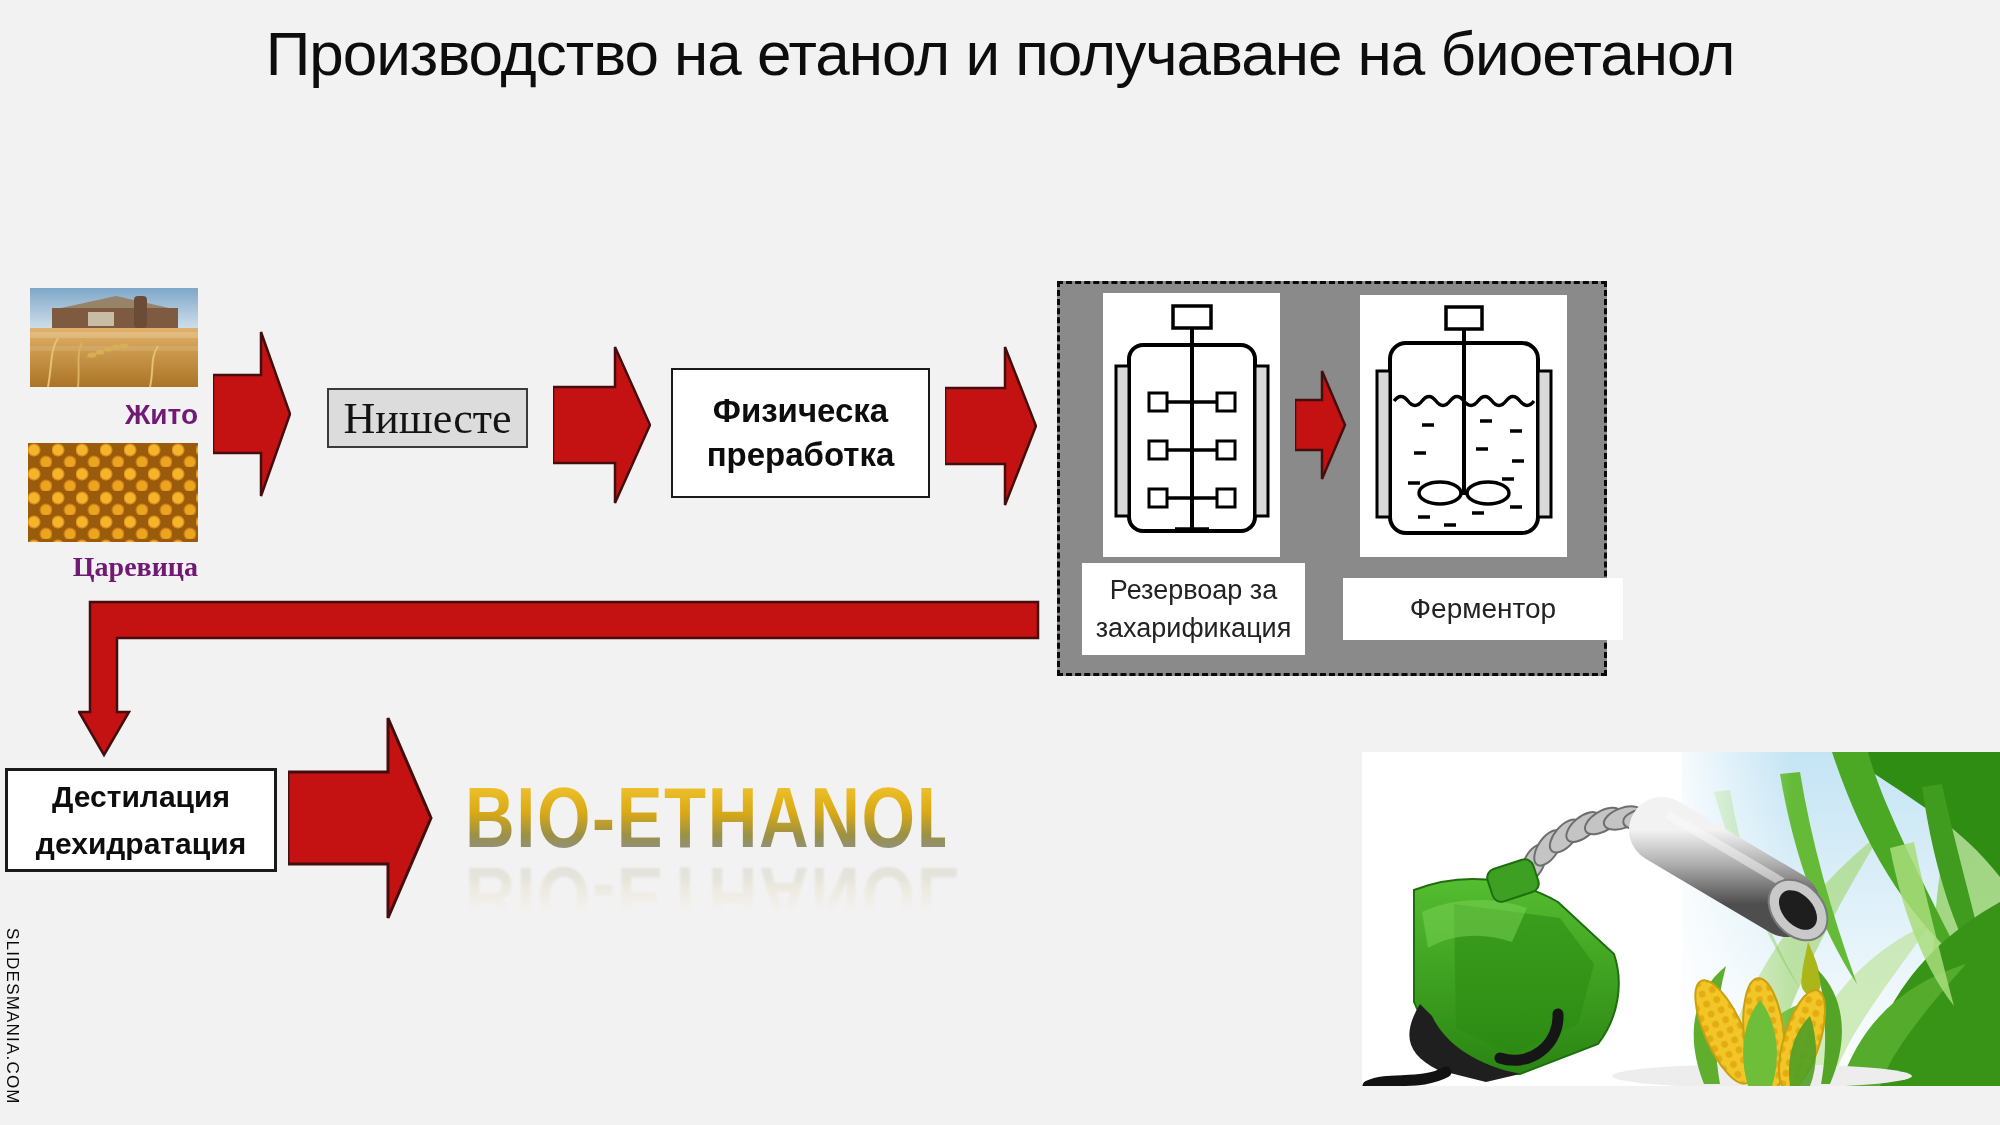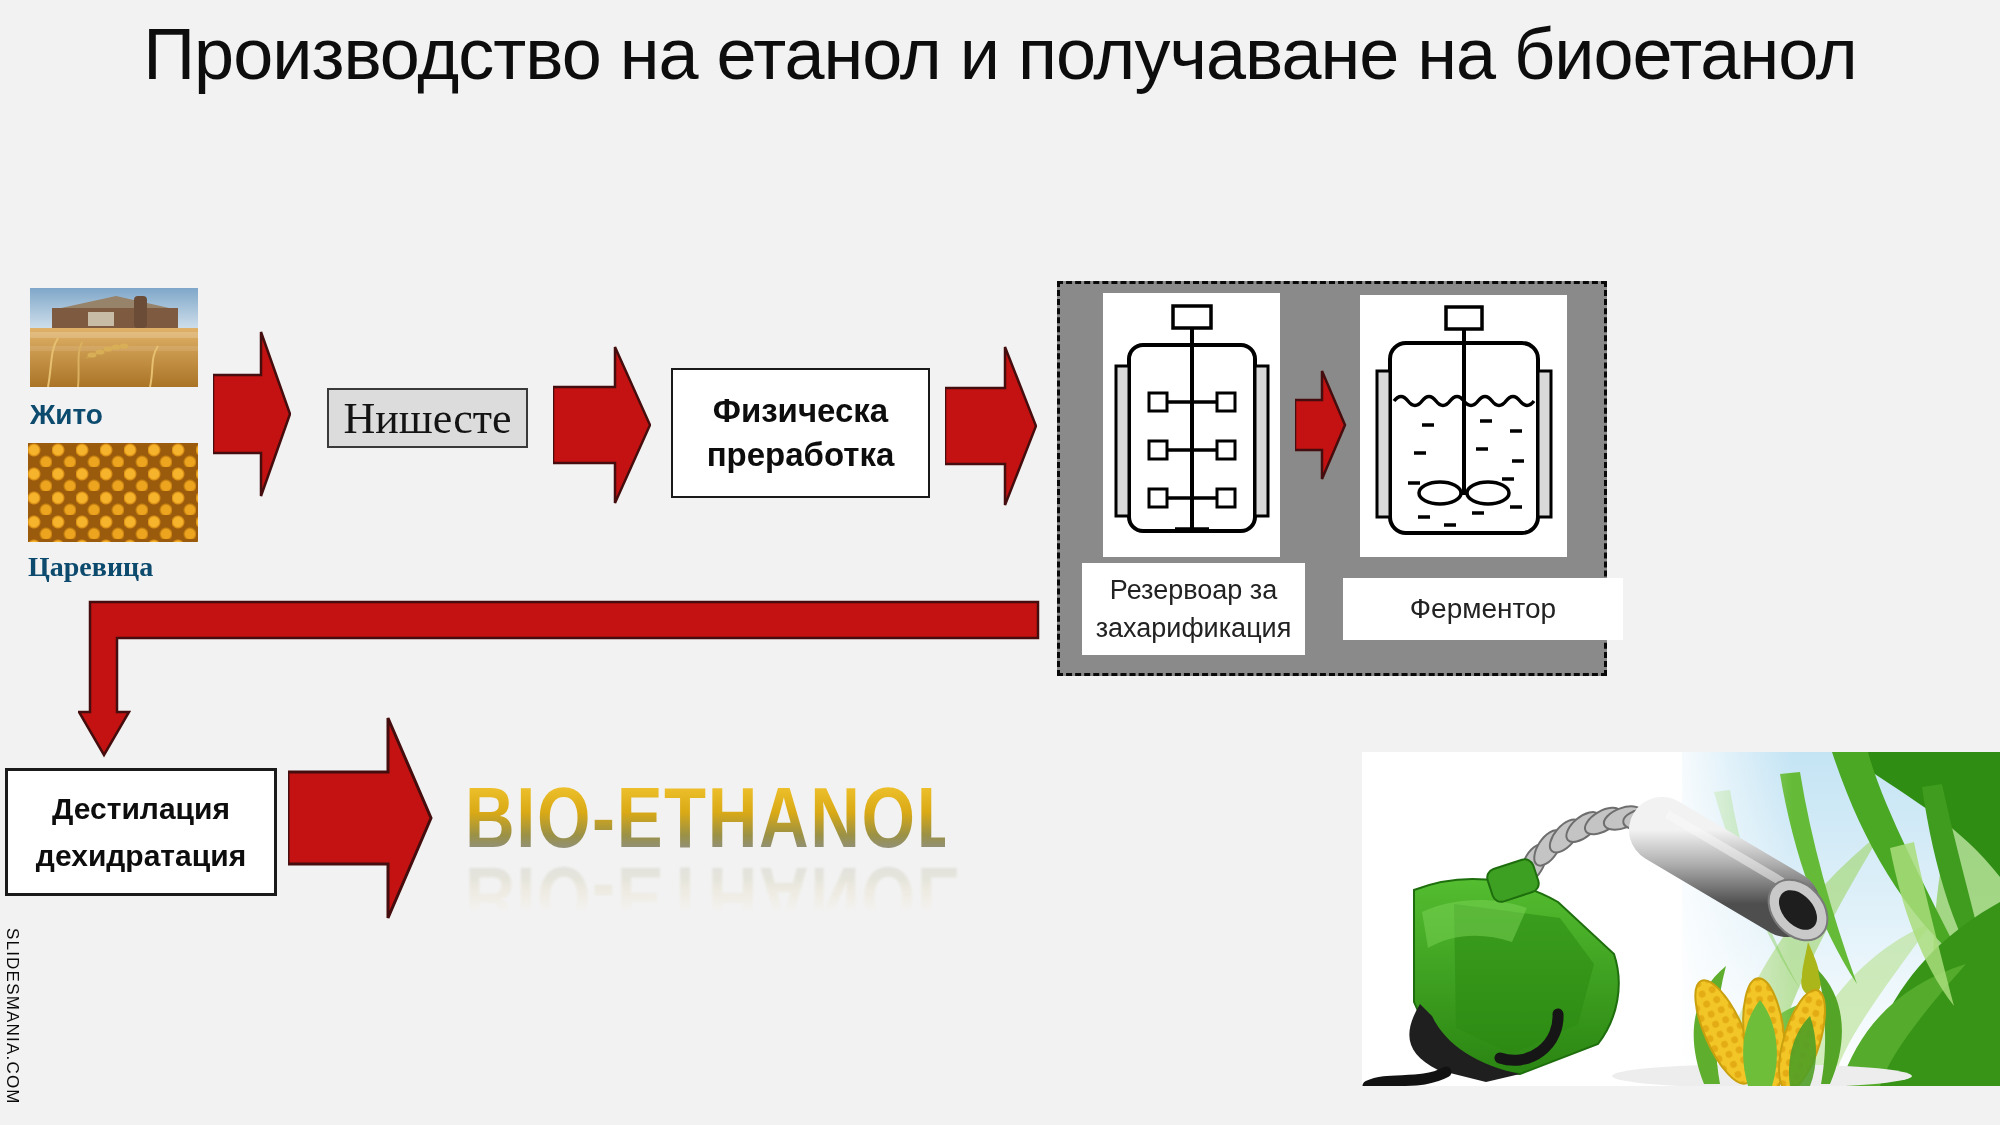--- a/index.html
+++ b/index.html
@@ -1,38 +1,38 @@
 <!DOCTYPE html>
 <html><head>
 <meta charset="utf-8">
 <style>
   html,body{margin:0;padding:0;background:#e5e5e5;}
   #slide{position:relative;width:2000px;height:1125px;background:#f2f2f2;overflow:hidden;
          font-family:"Liberation Sans",sans-serif;color:#111;}
   .abs{position:absolute;}
   
-  .title{left:100px;top:12px;width:1800px;text-align:center;font-size:72px;line-height:84px;
+  .title{left:100px;top:12px;width:1800px;text-align:center;font-size:62px;line-height:84px;
          color:#0d0d0d;letter-spacing:-1px;}
   
   .photo-wheat{left:30px;top:288px;width:168px;height:99px;}
-  .label-under{font-size:28px;font-weight:bold;text-align:left;color:#0c4a6e;}
+  .label-under{font-size:28px;font-weight:bold;text-align:right;color:#701a75;}
   .label-wheat{left:30px;top:399px;width:168px;}
   .photo-corn{left:28px;top:443px;width:170px;height:99px;background-color:#9a5c0c;
       background-image:
         radial-gradient(circle at 6px 7px,#f6b42c 4.5px,#d68a14 6px,rgba(0,0,0,0) 7px),
         radial-gradient(circle at 18px 19px,#eda41e 4.5px,#c07a10 6px,rgba(0,0,0,0) 7px);
       background-size:24px 24px;}
   .label-corn{left:28px;top:551px;width:170px;font-family:Liberation Serif, serif;}
   
   .flowbox{background:#fff;border:2px solid #1a1a1a;display:flex;flex-direction:column;
            align-items:center;justify-content:center;text-align:center;box-sizing:border-box;}
   .starch{left:327px;top:388px;width:201px;height:60px;background:#dcdcdc;border:2px solid #3a3a3a;
           font-family:"Liberation Serif",serif;font-size:44px;color:#141414;}
   .physical{left:671px;top:368px;width:259px;height:130px;font-size:33px;font-weight:bold;line-height:44px;color:#0d0d0d;}
-  .dist{left:5px;top:768px;width:272px;height:128px;border:3px solid #1a1a1a;font-size:30px;
+  .dist{left:5px;top:768px;width:272px;height:104px;border:3px solid #1a1a1a;font-size:30px;
         font-weight:bold;line-height:34px;row-gap:13px;color:#0d0d0d;}
   
   .panel{left:1057px;top:281px;width:550px;height:395px;background:#8a8a8a;
          border:3px dashed #0a0a0a;box-sizing:border-box;}
   .tank1{left:1103px;top:293px;}
   .tank2{left:1360px;top:295px;}
   .panel-arrow{left:1295px;top:368px;}
   .plabel{background:#fff;display:flex;flex-direction:column;align-items:center;justify-content:center;
           text-align:center;color:#222;}
   .sacc-label{left:1082px;top:563px;width:223px;height:92px;font-size:27px;line-height:38px;}

